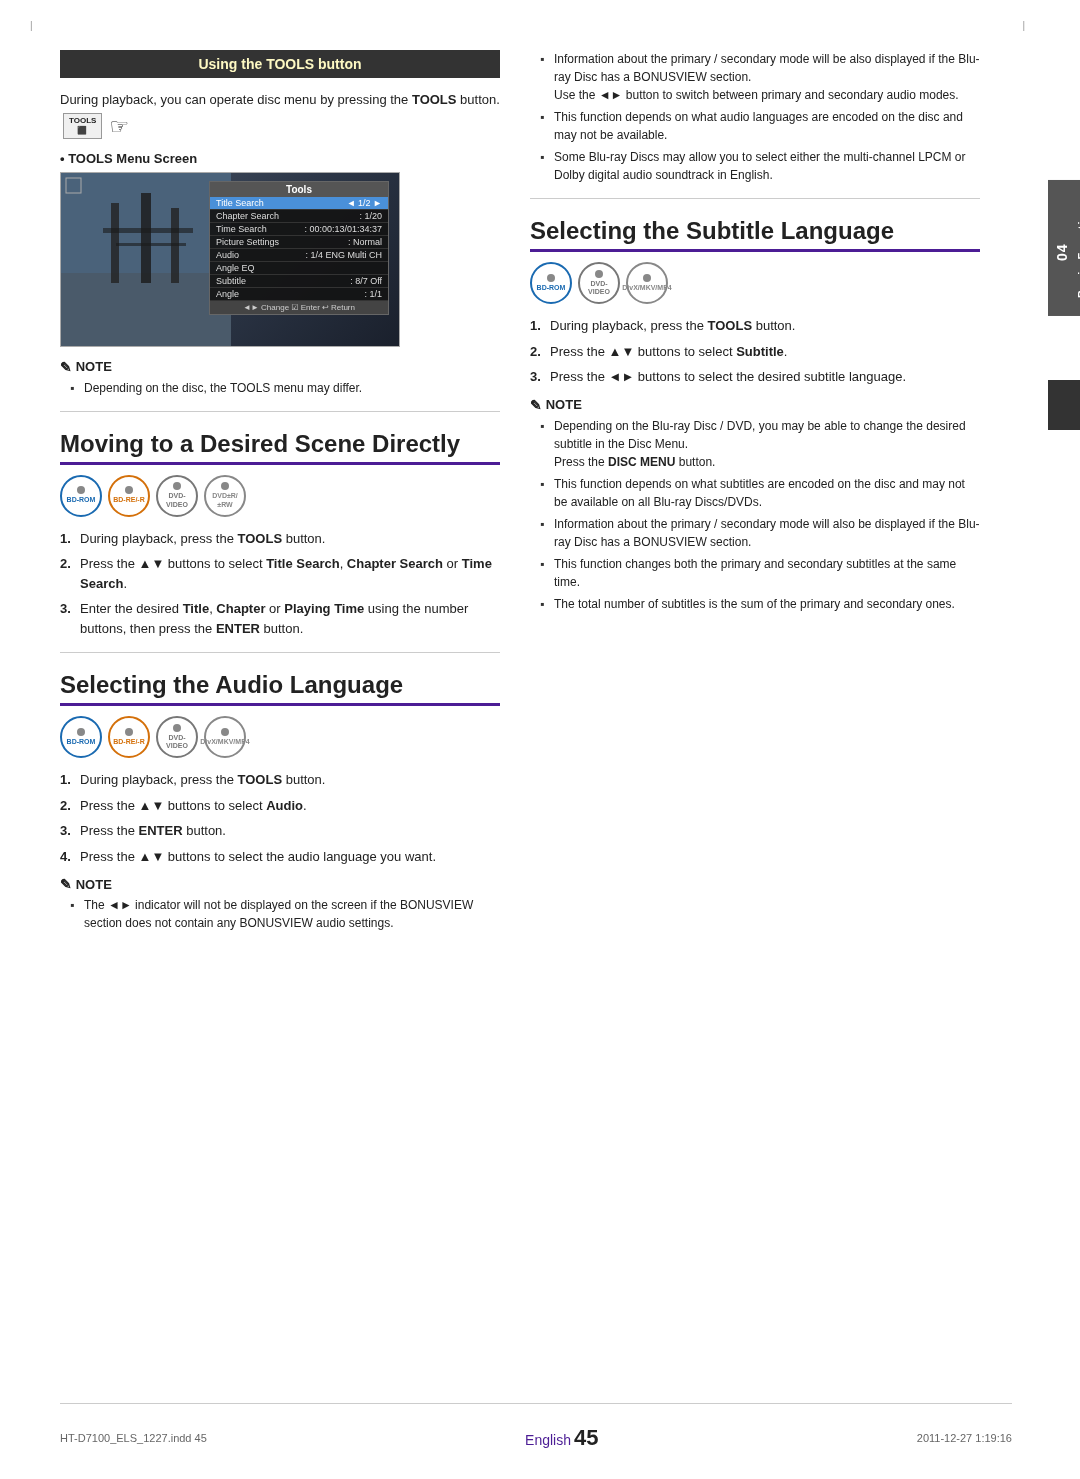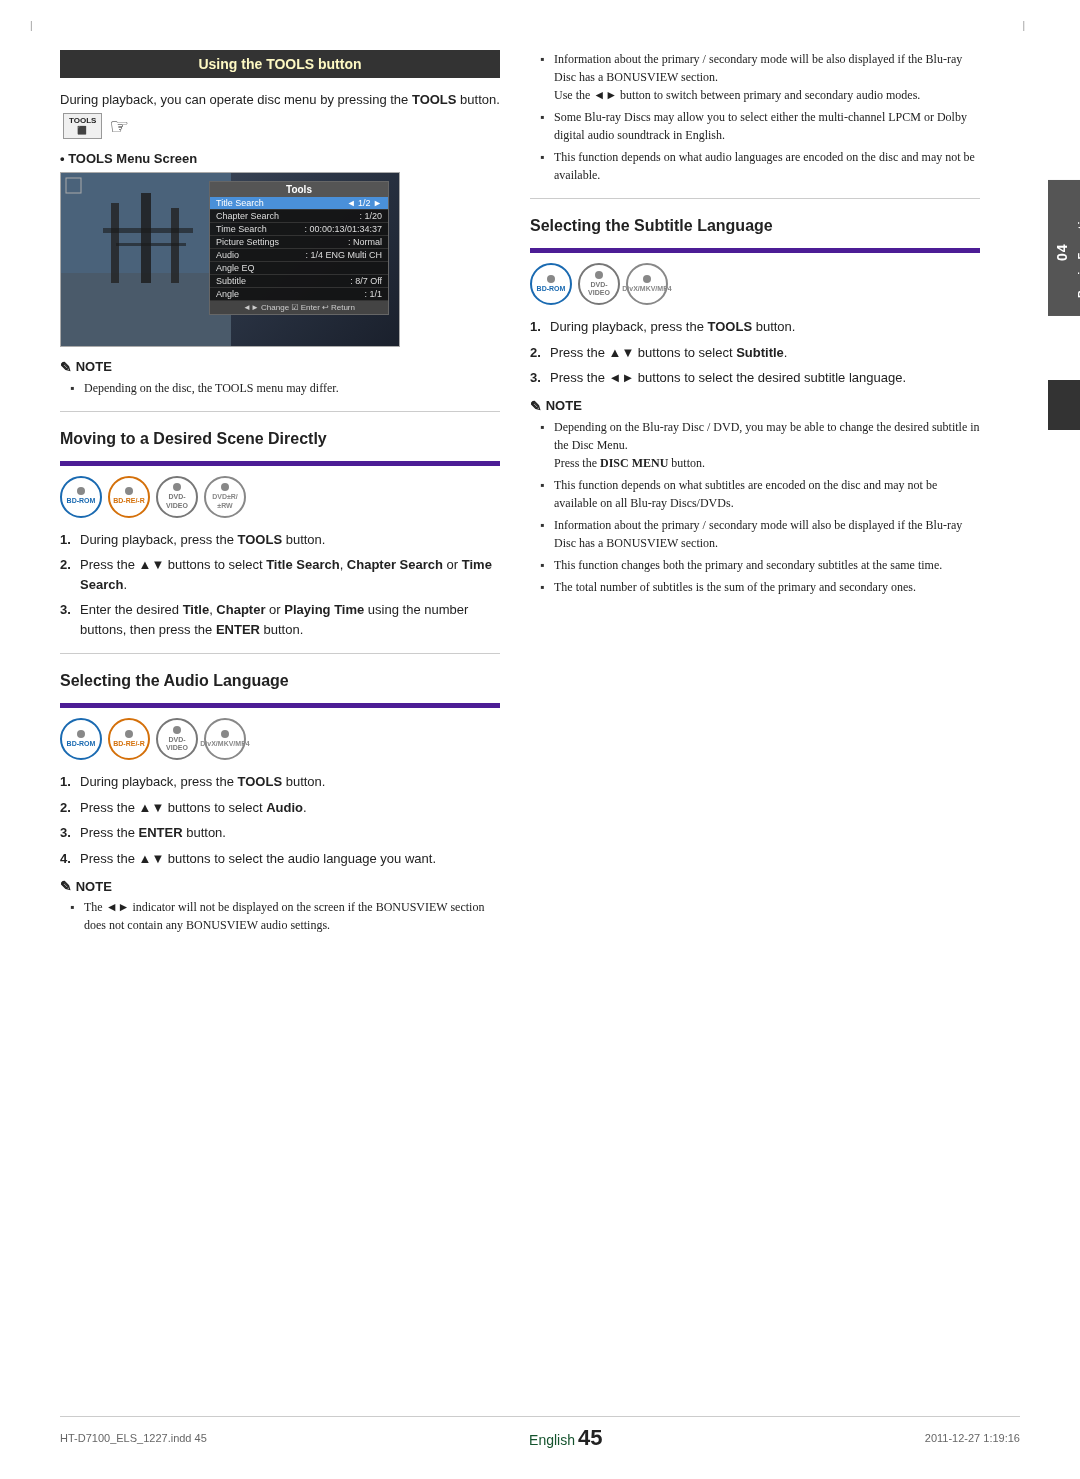--- a/index.html
+++ b/index.html
@@ -76,24 +76,24 @@
       background: #333;
       color: #fef9c3;
       text-align: center;
       padding: 6px 12px;
       font-size: 14px;
       font-weight: bold;
       margin-bottom: 12px;
     }
 
     .section-title {
-      font-size: 16px;
-      font-weight: bold;
-      border-bottom: 5px solid #4c1d95;
-      padding-bottom: 13px;
+      font-size: 24px;
+      font-weight: bold;
+      border-bottom: 3px solid #4c1d95;
+      padding-bottom: 4px;
       margin-bottom: 10px;
       margin-top: 18px;
     }
 
     
     .body-text {
       font-size: 13px;
       line-height: 1.5;
       margin-bottom: 8px;
     }
@@ -167,21 +167,20 @@
     }
     .note-icon {
       font-size: 14px;
     }
     .note-item {
       padding-left: 24px;
       font-size: 12px;
       line-height: 1.5;
       position: relative;
       margin-bottom: 4px;
-      font-family: Liberation Serif, serif;
     }
     .note-item::before {
       content: '▪';
       position: absolute;
       left: 10px;
       color: #333;
     }
 
     
     .numbered-list {
@@ -233,37 +232,37 @@
     .disc-badge.bd { border-color: #1a6ab1; color: #1a6ab1; }
     .disc-badge.dvd-r { border-color: #d4700a; color: #d4700a; }
     .disc-badge.dvd-v { border-color: #777; color: #777; }
     .disc-badge.dvdmm { border-color: #888; color: #888; }
 
     
     .page-footer {
       position: absolute;
       bottom: 28px;
       left: 60px;
-      right: 60px;
+      right: 68px;
       display: flex;
       justify-content: space-between;
       align-items: center;
       font-size: 11px;
       color: #666;
       border-top: 1px solid #ccc;
-      padding-top: 8px;
+      padding-top: 21px;
     }
     .page-number {
       font-size: 22px;
       font-weight: bold;
       color: #222;
     }
     .english-label {
       font-size: 14px;
-      color: #14532d;
+      color: #4c1d95;
     }
 
     
     .corner-mark {
       position: absolute;
       font-size: 10px;
       color: #999;
     }
     .corner-tl { top: 20px; left: 30px; }
     .corner-tr { top: 20px; right: 55px; }
@@ -496,24 +495,24 @@
     </div>
 
     <div class="right-col">
 
       <div style="margin-top: 0;">
         <div class="note-item">
           Information about the primary / secondary mode will be also displayed if the Blu-ray Disc has a BONUSVIEW section.<br>
           Use the ◄► button to switch between primary and secondary audio modes.
         </div>
         <div class="note-item">
+          This function depends on what audio languages are encoded on the disc and may not be available.
+        </div>
+        <div class="note-item">
           Some Blu-ray Discs may allow you to select either the multi-channel LPCM or Dolby digital audio soundtrack in English.
-        </div>
-        <div class="note-item">
-          This function depends on what audio languages are encoded on the disc and may not be available.
         </div>
       </div>
 
       <hr class="section-divider">
 
       <div class="section-title">Selecting the Subtitle Language</div>
 
       <div class="disc-badges">
         <div class="disc-badge bd">
           <div class="disc-inner"></div>

